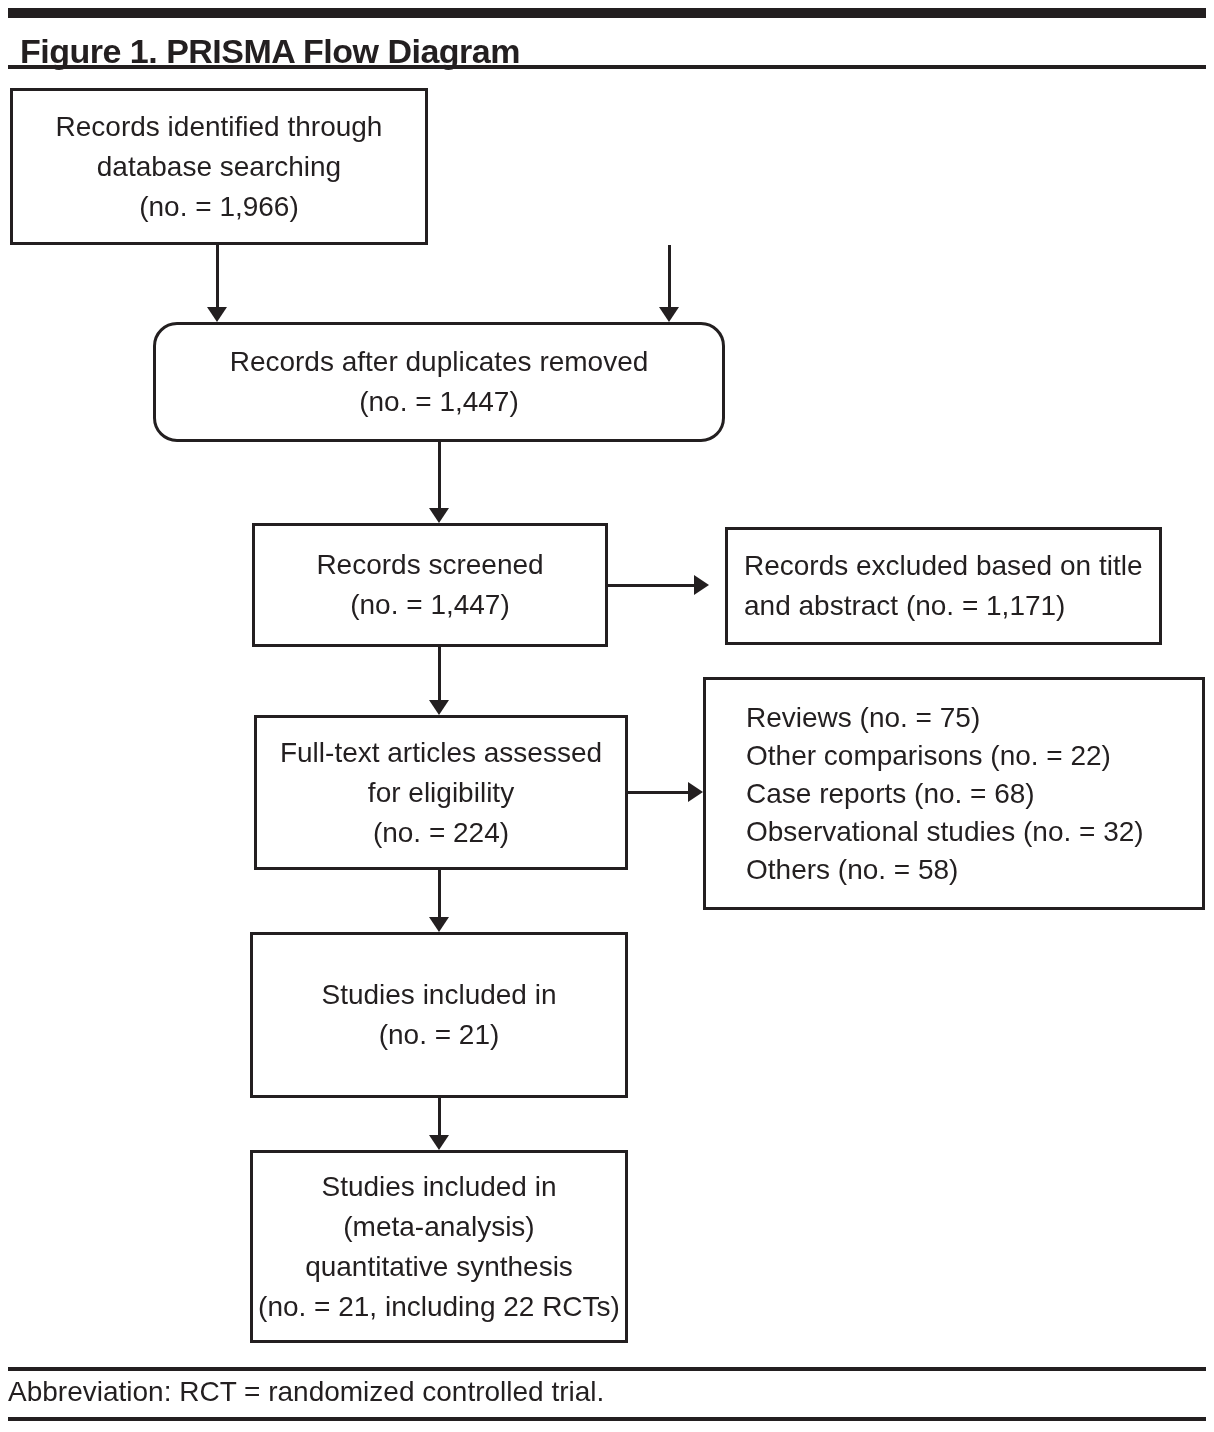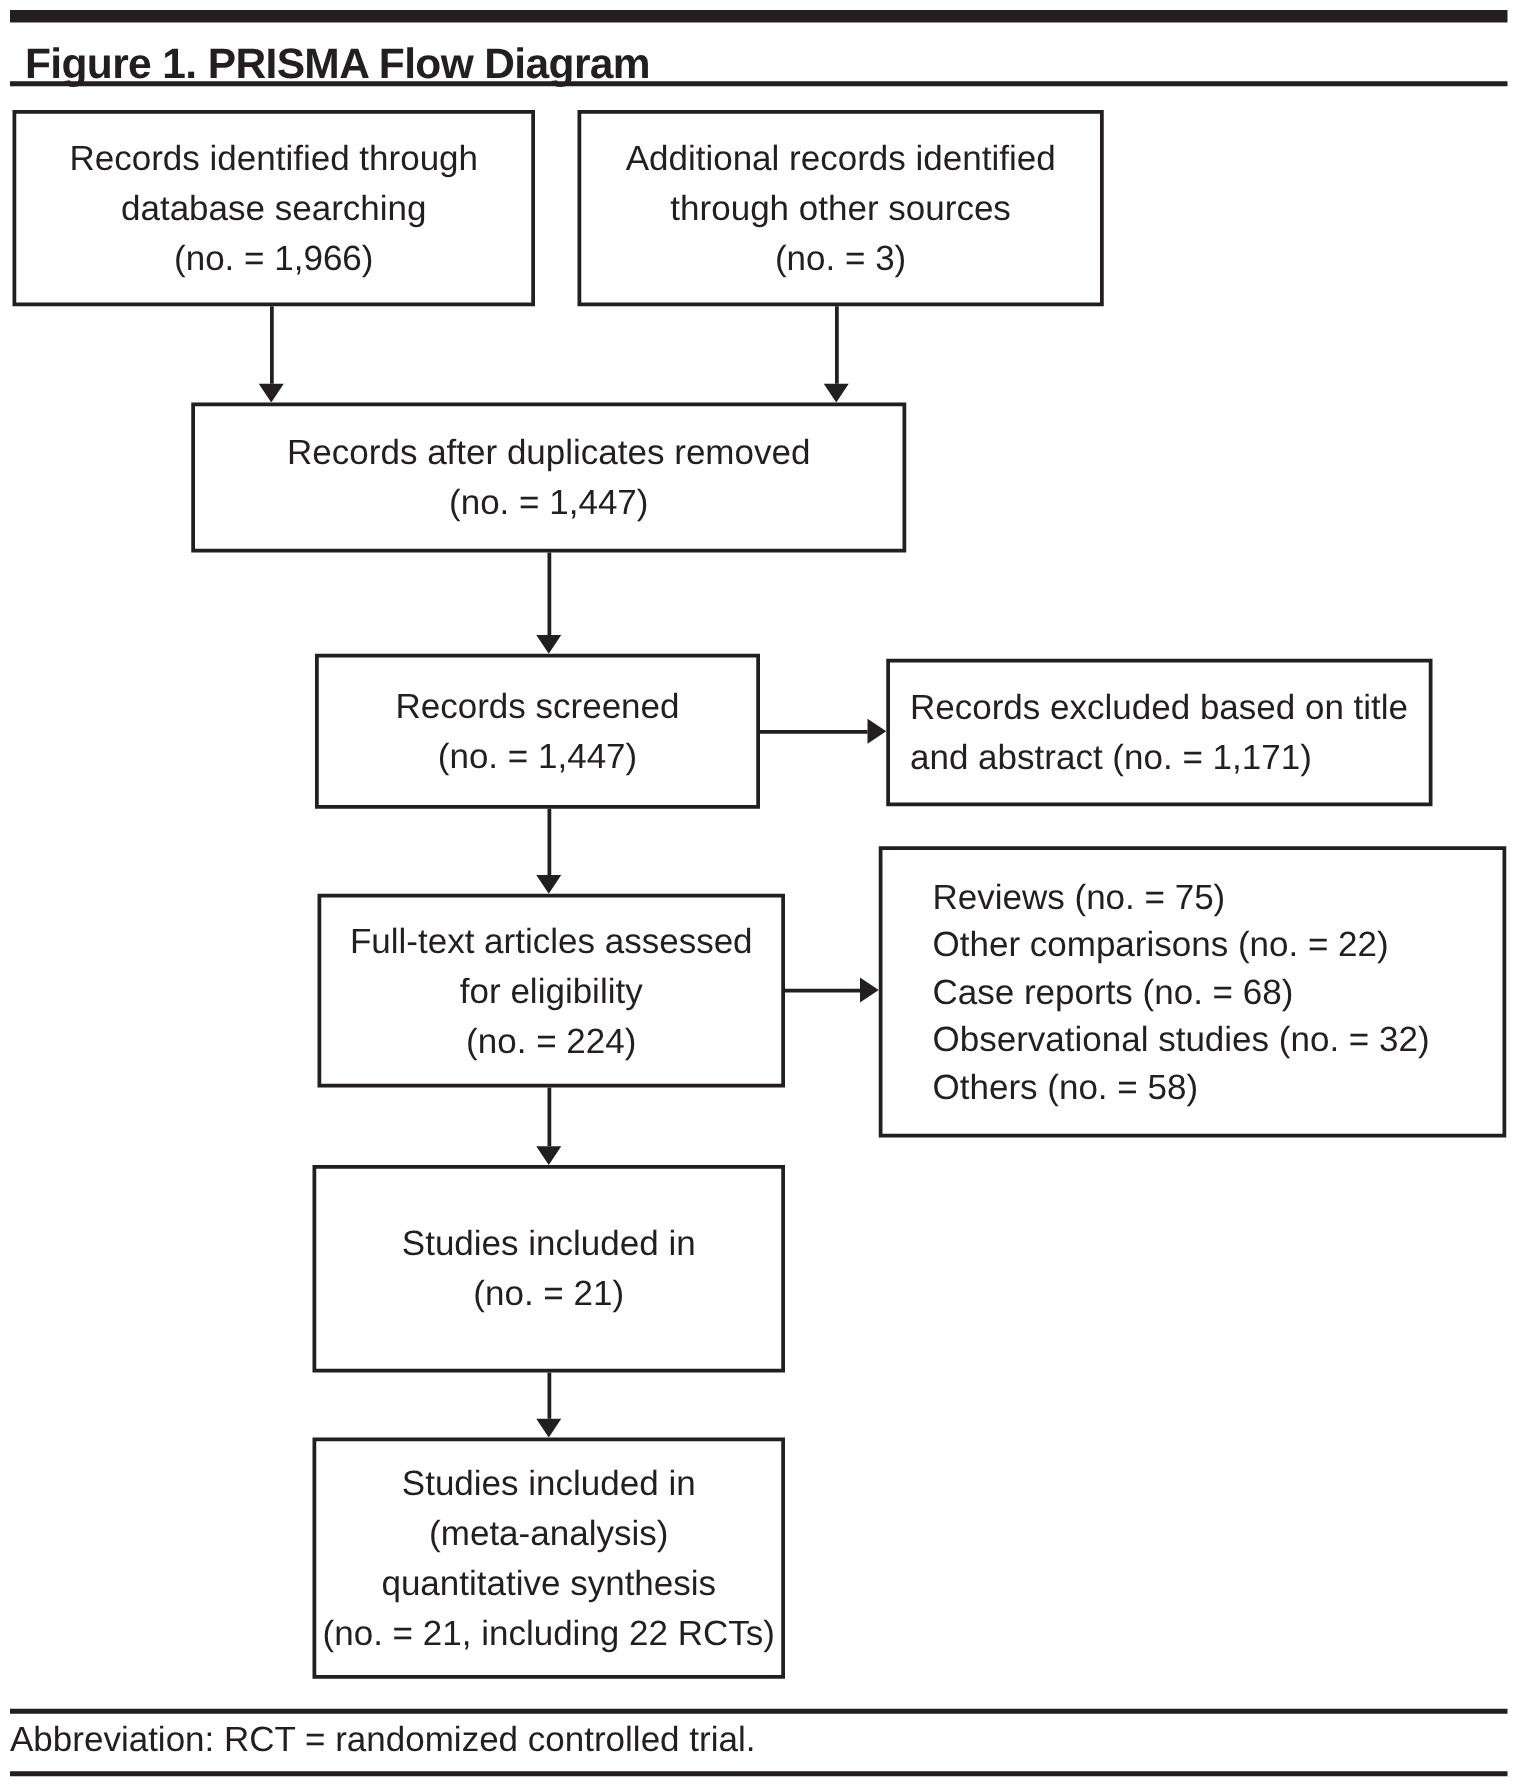--- a/index.html
+++ b/index.html
@@ -51,20 +51,21 @@
   }
   .box.center {
     align-items: center;
     text-align: center;
   }
   .box.leftalign {
     align-items: flex-start;
     text-align: right;
     padding-left: 16px;
     padding-right: 4px;
+    margin-left: 16px;
   }
   .box.list {
     align-items: flex-start;
     text-align: left;
     justify-content: center;
     padding-left: 20px;
     padding-right: 2px;
     line-height: 38px;
   }
   .line { white-space: nowrap; }
@@ -115,30 +116,25 @@
   <div class="rule thick" style="top:8px;"></div>
   <h1 class="figure-title">Figure 1. PRISMA Flow Diagram</h1>
   <div class="rule thin" style="top:65px;"></div>
 
   <div class="box center" style="left:10px; top:88px; width:418px; height:157px;">
     <div class="line">Records identified through</div>
     <div class="line">database searching</div>
     <div class="line">(no. = 1,966)</div>
   </div>
 
-  <div class="box center" style="left:462px; top:88px; width:421px; height:157px;">
-    <div class="line">Additional records identified</div>
-    <div class="line">through other sources</div>
-    <div class="line">(no. = 3)</div>
-  </div>
 
   <div class="arrow-down" style="left:216px; top:245px; height:62px;"></div>
   <div class="arrow-down" style="left:668px; top:245px; height:62px;"></div>
 
-  <div class="box center" style="left:153px; top:322px; width:572px; height:120px;">
+  <div class="box center" style="left:153px; top:322px; width:572px; height:120px;border-radius:24px;">
     <div class="line">Records after duplicates removed</div>
     <div class="line">(no. = 1,447)</div>
   </div>
 
   <div class="arrow-down" style="left:438px; top:442px; height:66px;"></div>
 
   <div class="box center" style="left:252px; top:523px; width:356px; height:124px;">
     <div class="line">Records screened</div>
     <div class="line">(no. = 1,447)</div>
   </div>

